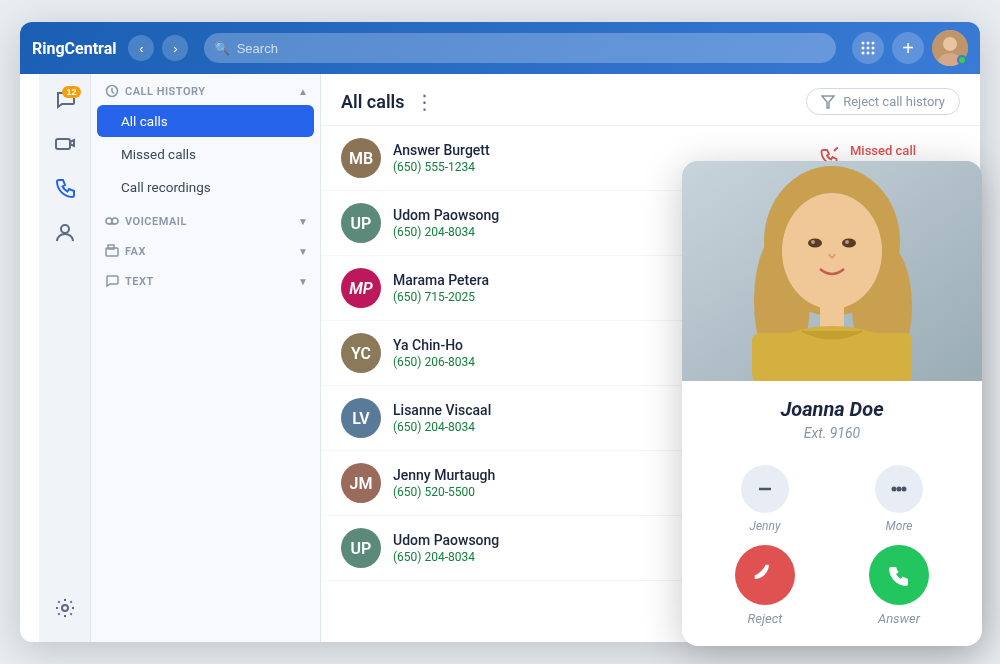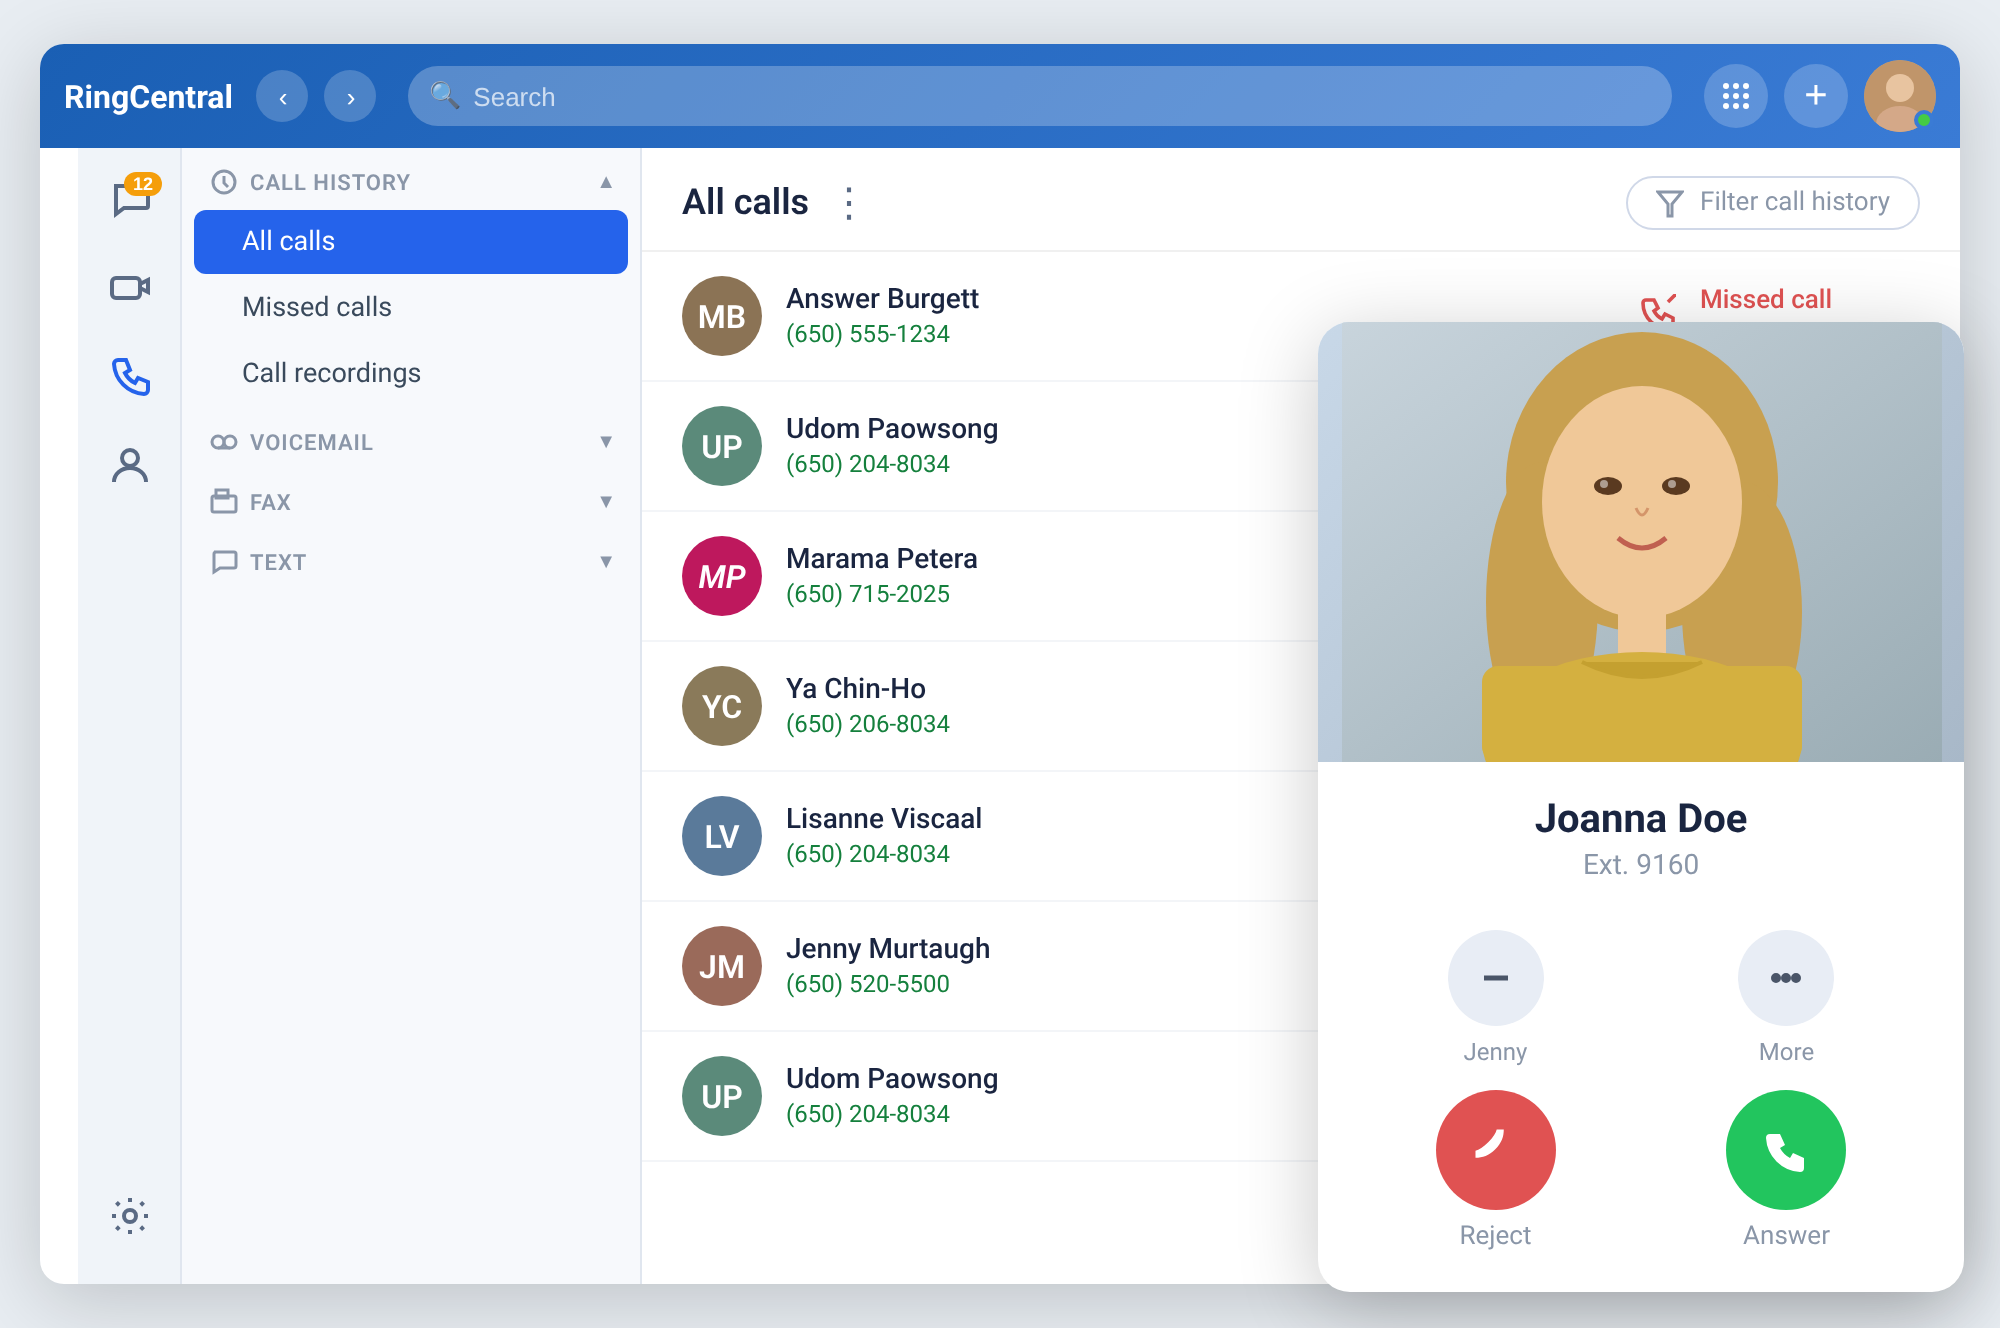--- a/index.html
+++ b/index.html
@@ -284,25 +284,26 @@
       flex-shrink: 0;
     }
     .phone-icon.missed { color: #e05252; }
     .phone-icon.inbound { color: #8a96a8; }
 
     
     .incoming-call-popup {
       position: absolute;
       right: 20px;
       bottom: 20px;
-      width: 323px;
+      width: 300px;
       background: #fff;
       border-radius: 16px;
       box-shadow: 0 8px 40px rgba(0,0,0,0.22);
       overflow: hidden;
+      font-style: italic;
     }
     .popup-photo {
       width: 100%;
       height: 220px;
       background: linear-gradient(135deg, #c8d8e8 0%, #a8b8c8 100%);
       position: relative;
       overflow: hidden;
       display: flex; align-items: flex-end; justify-content: center;
     }
     .popup-info {
@@ -526,21 +527,21 @@
     <div class="content-area">
       <div class="content-header">
         <div class="content-title-row">
           <span class="content-title">All calls</span>
           <button class="more-dots-btn">⋮</button>
         </div>
         <div class="filter-bar">
           <svg width="14" height="14" viewBox="0 0 14 14" fill="none" stroke="#8a96a8" stroke-width="1.5">
             <polygon points="1,1 13,1 8,7 8,13 6,13 6,7"></polygon>
           </svg>
-          <span>Filter call history</span>
+          <span>Reject call history</span>
         </div>
       </div>
 
       <div class="call-list" id="call-list">
           <div class="call-item">
       <div class="call-avatar av1">MB</div>
       <div class="call-info">
         <div class="call-name">Answer Burgett</div>
         <div class="call-number">(650) 555-1234</div>
       </div>

